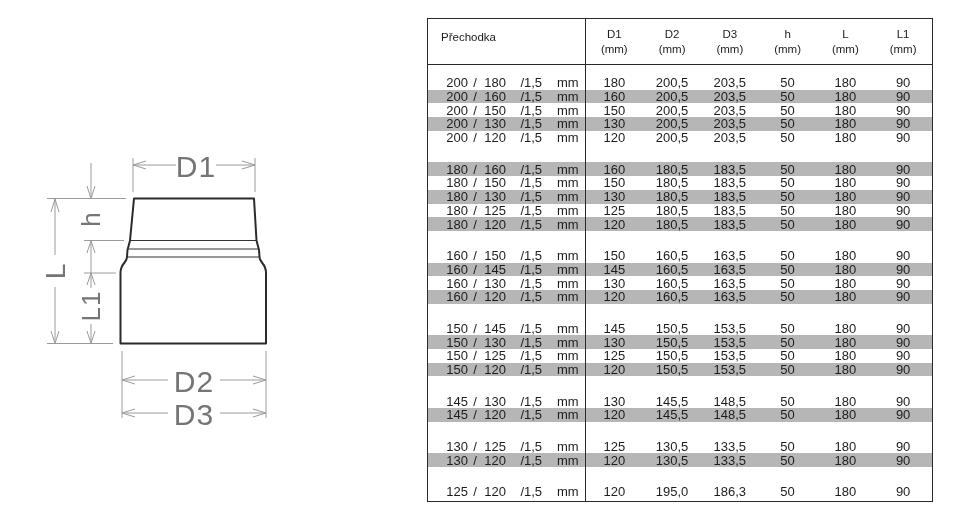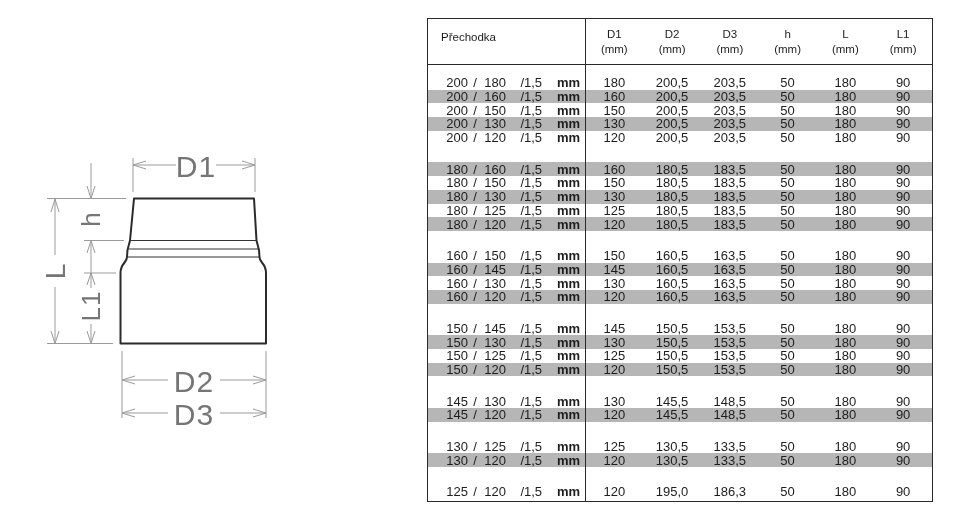--- a/index.html
+++ b/index.html
@@ -24,21 +24,21 @@
   .tbody { padding-top:11px; }
   .t-row { height:13.7px; display:flex; align-items:center; font-size:13px; }
   .t-row.shaded { background:#b6b6b6; }
   .group-gap { height:18px; }
   .cell-label { width:158px; display:flex; padding-left:16px; }
   .la { width:24px; text-align:right; }
   .ls { width:14px; text-align:center; }
   .lb { width:24px; text-align:right; }
   .ls2 { width:18px; text-align:right; }
   .lt { width:24px; text-align:left; }
-  .lu { margin-left:9px;font-weight:bold; }
+  .lu { margin-left:9px; }
   .cnum { width:58px; text-align:center; }
 </style>
 </head>
 <body>
 
 <div class="screen">
 
   <svg class="diagram" viewBox="0 0 430 523">
 
     <g stroke="#9b9b9b" stroke-width="1" fill="none">

